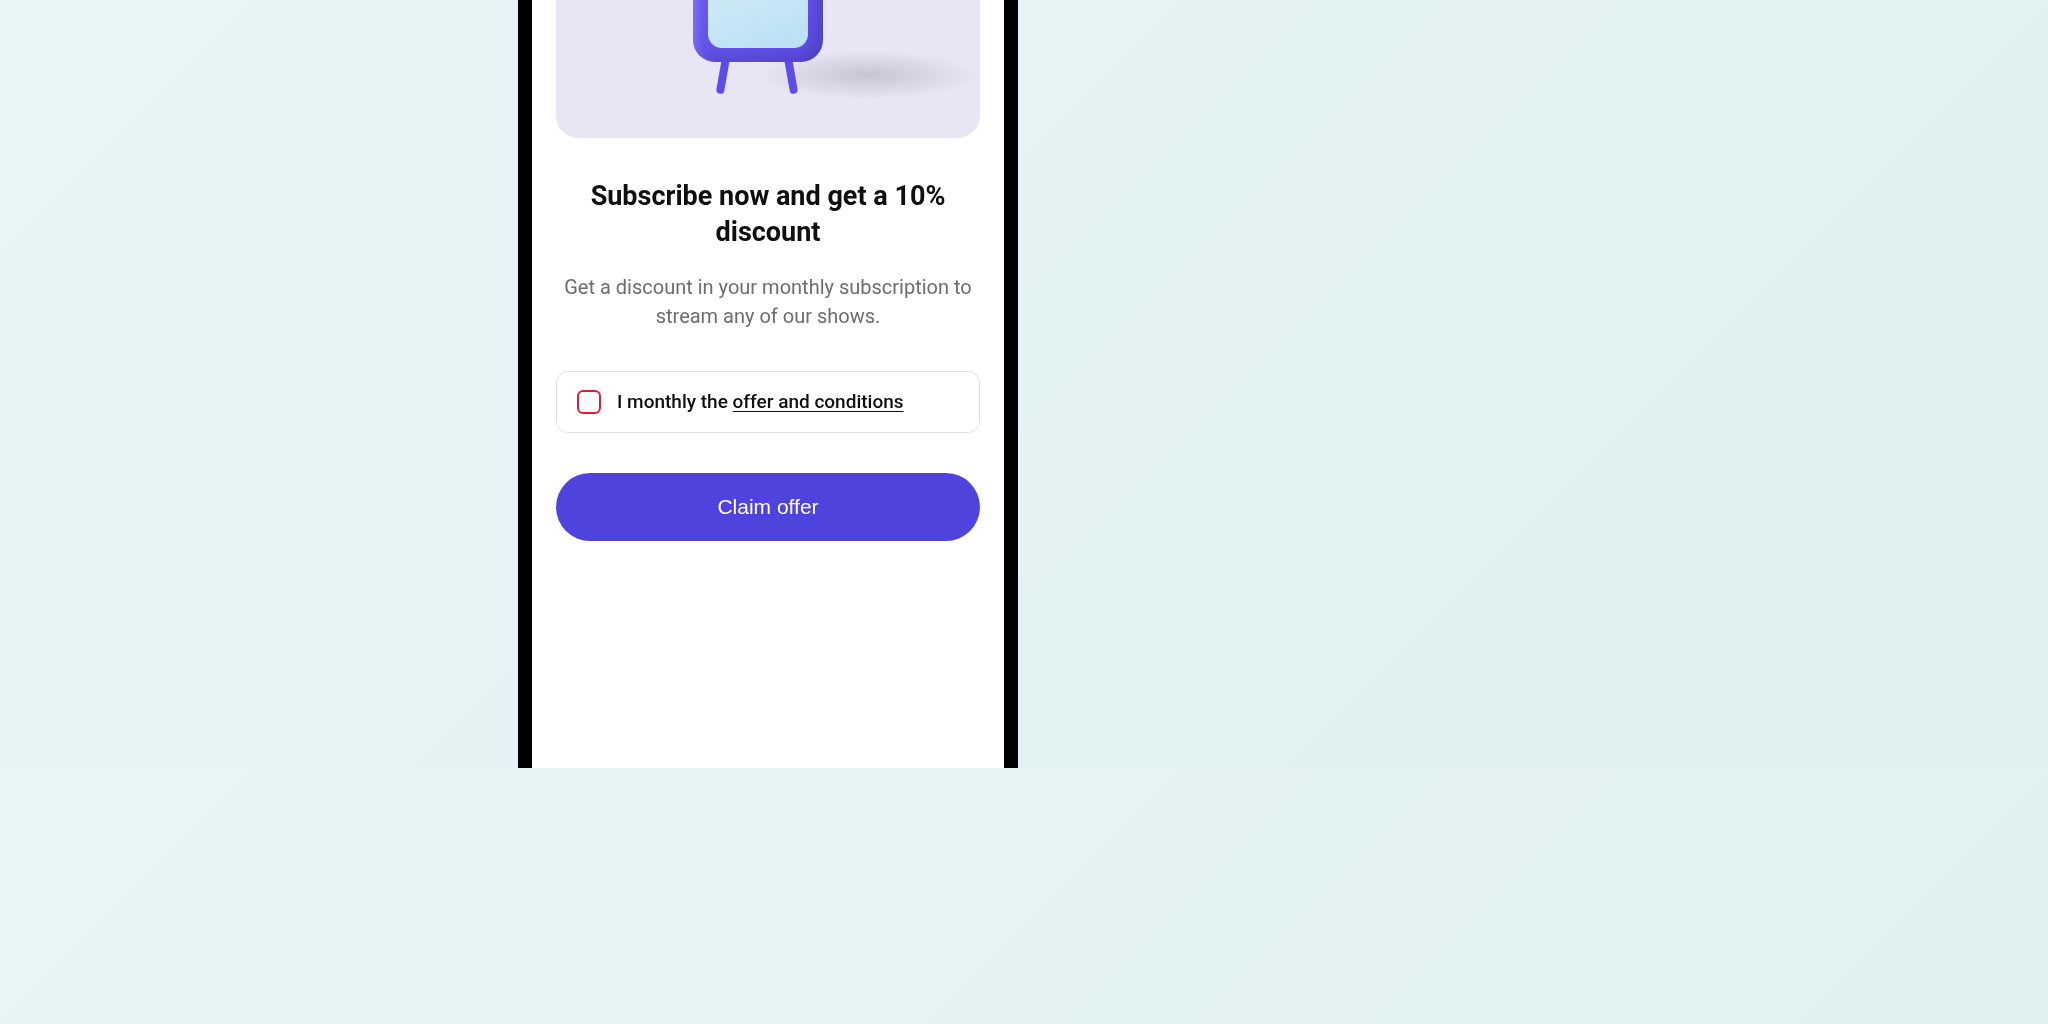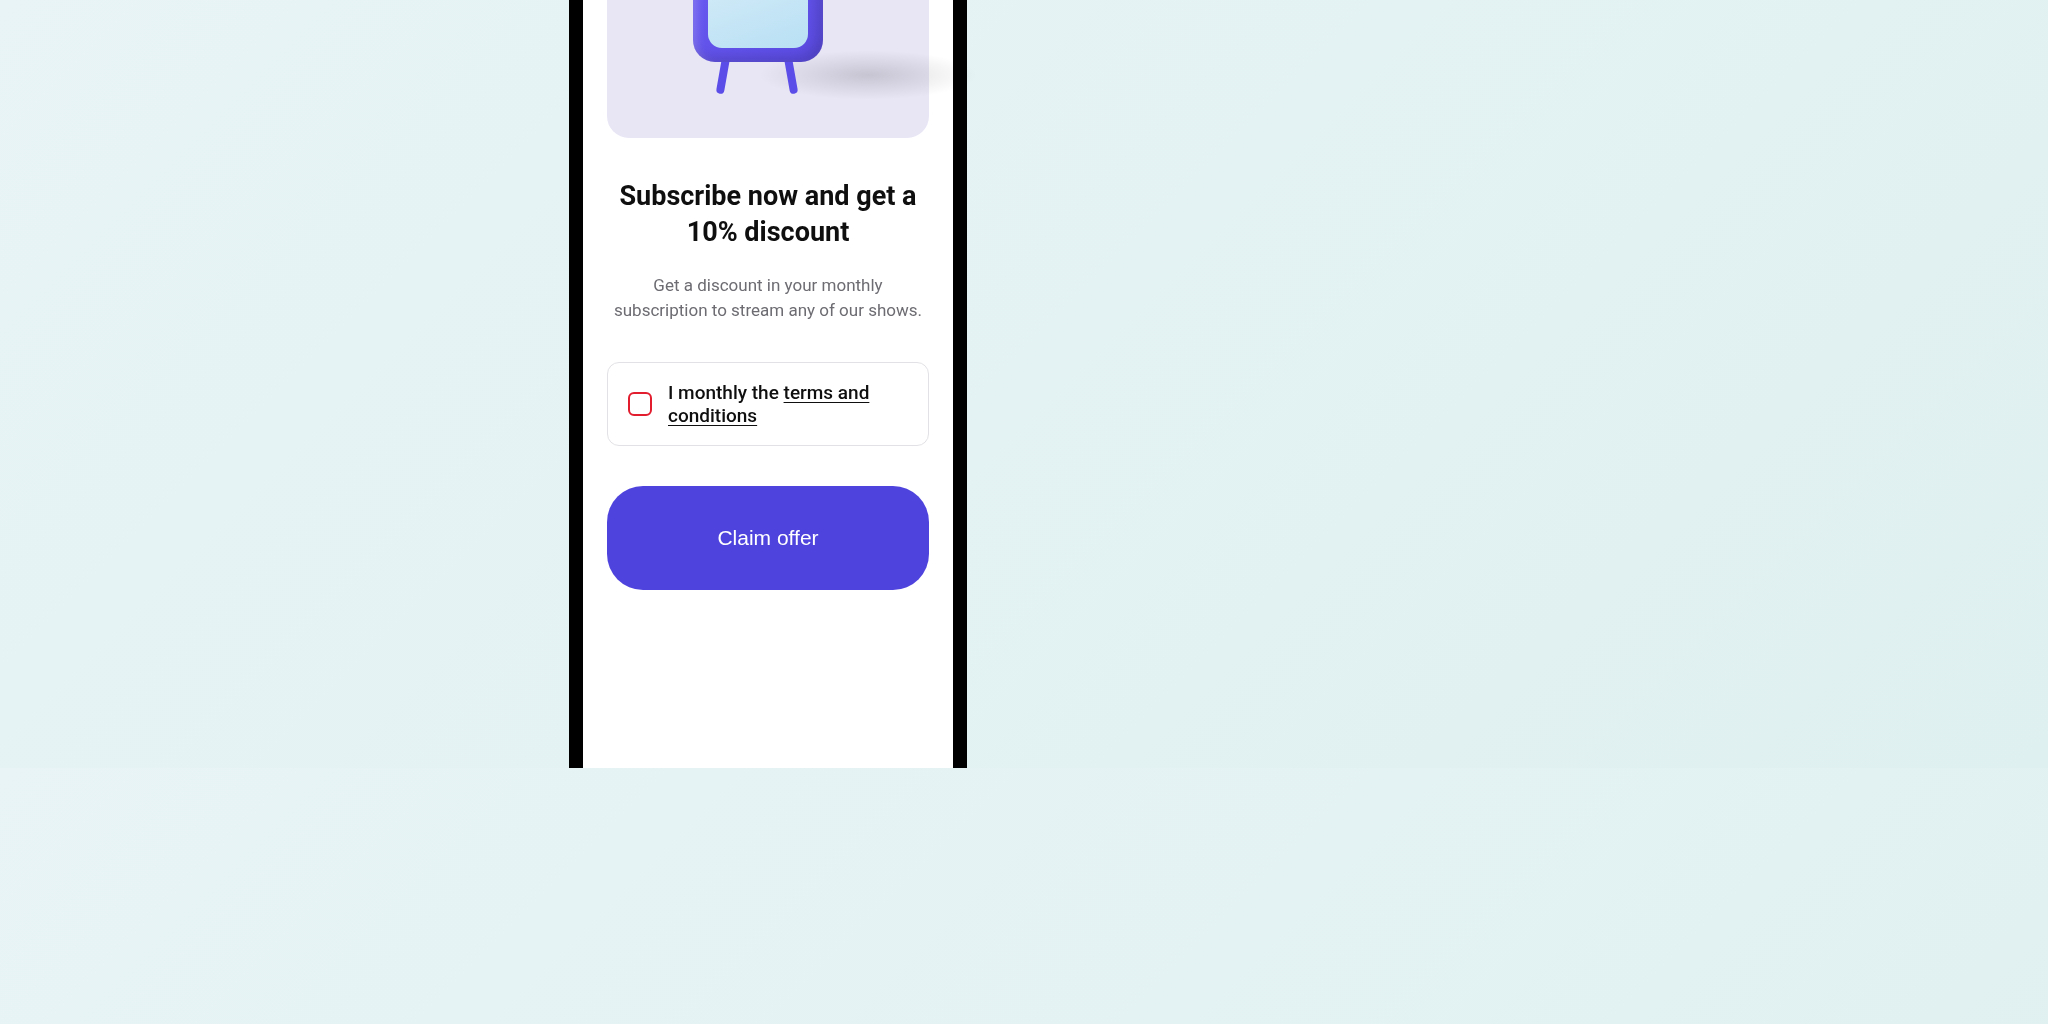--- a/index.html
+++ b/index.html
@@ -7,21 +7,21 @@
       font-family: -apple-system, BlinkMacSystemFont, "Segoe UI", Roboto, sans-serif;
       background: linear-gradient(135deg, #e8f4f6 0%, #dff0f0 100%);
       height: 768px;
       width: 1536px;
       overflow: hidden;
       display: flex;
       justify-content: center;
       align-items: flex-start;
     }
     .phone-frame {
-      width: 398px;
+      width: 500px;
       height: 100%;
       background: #000;
       padding: 0 14px;
       position: relative;
     }
     .phone-screen {
       width: 100%;
       height: 100%;
       background: #fff;
       display: flex;
@@ -78,21 +78,21 @@
     .headline {
       font-size: 27px;
       font-weight: 700;
       color: #0f0f10;
       text-align: center;
       line-height: 1.35;
       margin-bottom: 22px;
       padding: 0 4px;
     }
     .subtext {
-      font-size: 17px;
+      font-size: 20px;
       color: #6c6c72;
       text-align: center;
       line-height: 1.45;
       margin-bottom: 40px;
       padding: 0 2px;
     }
     .terms-box {
       width: 100%;
       border: 1px solid #e2e2e6;
       border-radius: 12px;
@@ -120,21 +120,21 @@
       text-decoration: underline;
       text-underline-offset: 3px;
       cursor: pointer;
     }
     .cta-button {
       width: 100%;
       background: #4f43dd;
       color: #fff;
       border: none;
       border-radius: 36px;
-      padding: 40px 0;
+      padding: 22px 0;
       font-size: 21px;
       font-weight: 500;
       cursor: pointer;
     }
   </style>
 </head>
 <body>
 
 <div class="phone-frame">
   <div class="phone-screen">
@@ -149,20 +149,20 @@
       </div>
     </div>
 
     <h1 class="headline">Subscribe now and get a 10% discount</h1>
 
     <p class="subtext">Get a discount in your monthly subscription to stream any of our shows.</p>
 
     <div class="terms-box">
       <div class="checkbox" role="checkbox" aria-checked="false"></div>
       <span class="terms-label">
-        <span>I monthly the </span><span class="terms-link">terms and conditions</span>
+        <span>I monthly the </span><span class="terms-link">offer and conditions</span>
       </span>
     </div>
 
     <button class="cta-button">Claim offer</button>
 
   </div>
 </div>
 
 </body></html>

